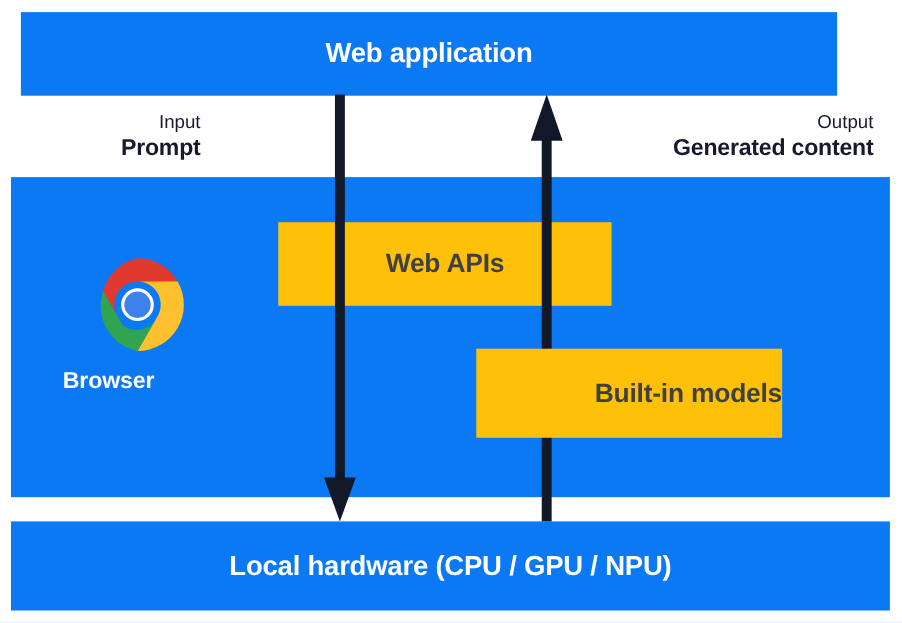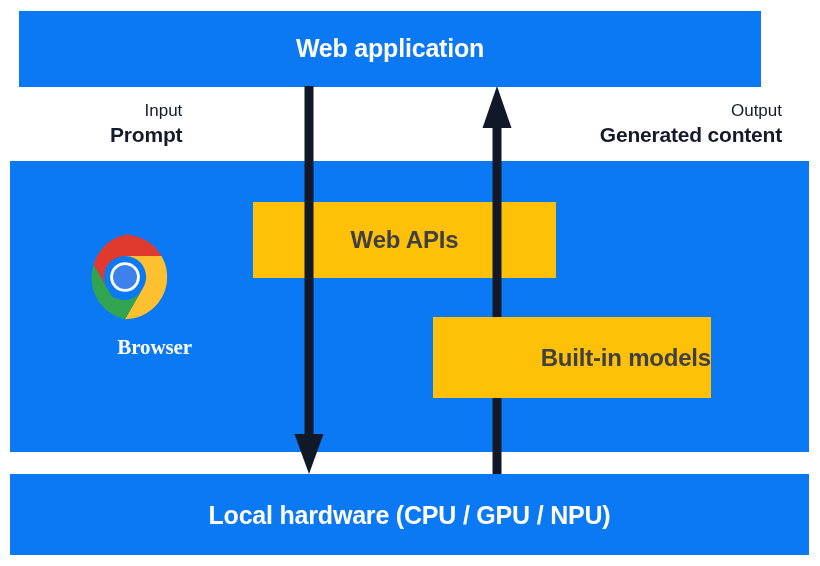--- a/index.html
+++ b/index.html
@@ -73,21 +73,21 @@
     font-weight: bold;
     display: block;
     letter-spacing: -0.2px;
   }
   #flow-input {
     left: 110px;
     top: 101px;
     text-align: right;
   }
   #flow-output {
-    right: 38px;
+    right: 26px;
     top: 101px;
     text-align: right;
   }
 
   
   .arrow-svg {
     position: absolute;
     overflow: visible;
   }
   #arrow-down-svg {
@@ -136,22 +136,21 @@
     justify-content: flex-end;
   }
 
   
   #browser-group {
     position: absolute;
     left: 57px;
     top: 231px;
     width: 135px;
     z-index: 5;
-    text-align: right;
-    font-family: Liberation Serif, serif;
+    text-align: left;
   }
   #chrome-icon {
     display: block;
     margin: 0 auto;
     width: 92px;
     height: 92px;
   }
   #browser-label {
     display: block;
     margin-top: 12px;

